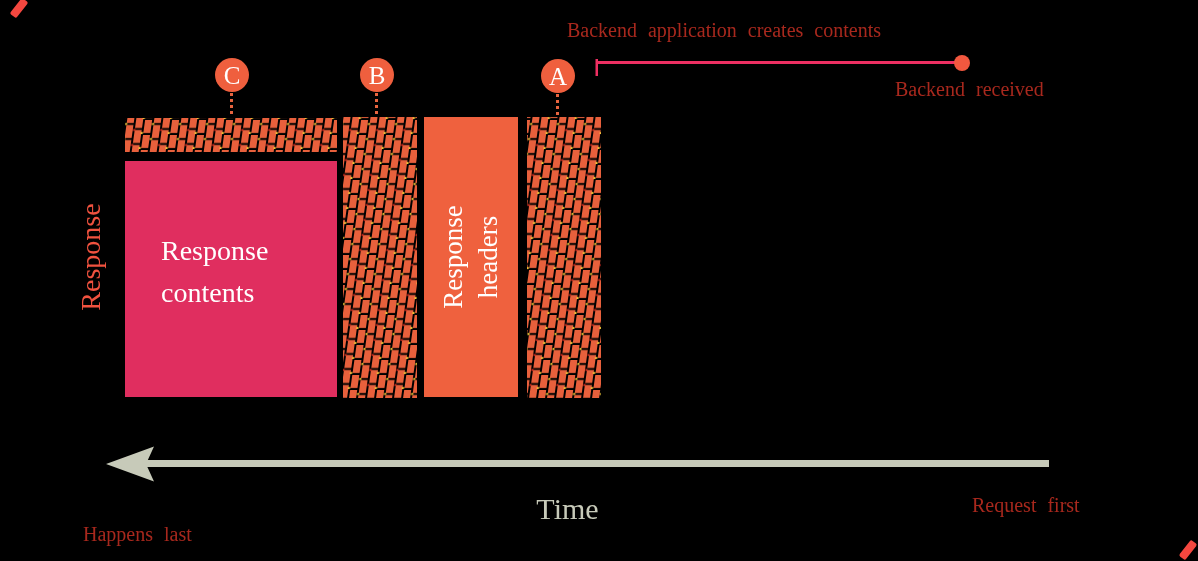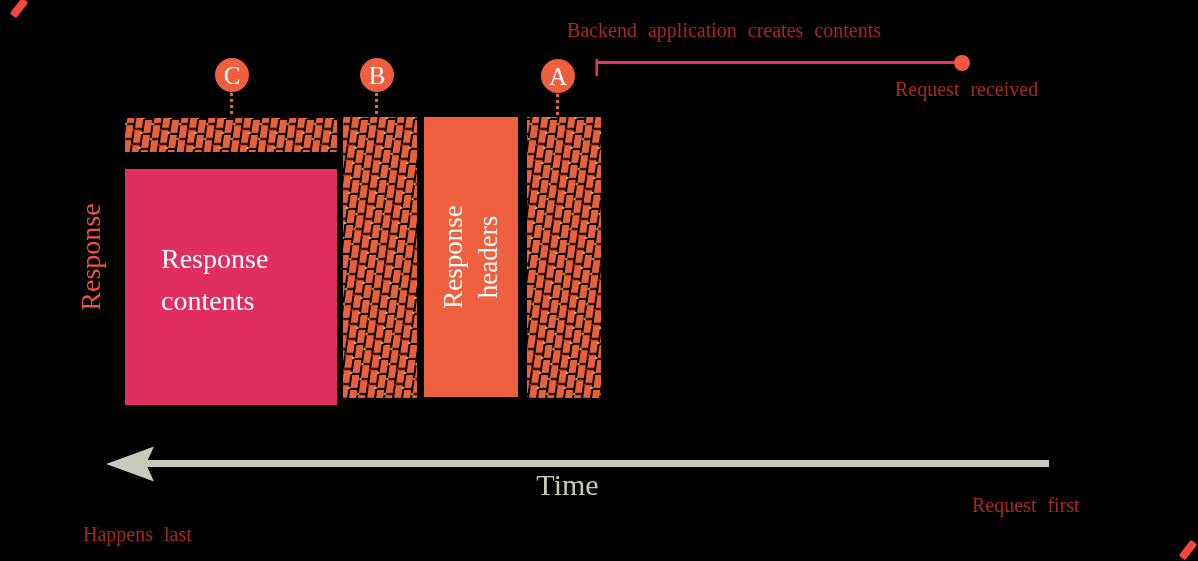--- a/index.html
+++ b/index.html
@@ -25,36 +25,36 @@
   .connector{position:absolute; width:3px; height:24px;
     background:repeating-linear-gradient(to bottom, var(--dotted) 0 3px, transparent 3px 6px);}
   
   .hc{fill:var(--hatch-orange);}
   .sy{fill:var(--speck-yellow);}
   .sr{fill:var(--speck-red);}
   .pl{fill:var(--pink-line);}
   .pd{fill:var(--line-dot);}
   .arrow-fill{fill:var(--sage);}
   
-  .contents-box{position:absolute; left:125px; top:169px; width:212px; height:236px;
+  .contents-box{position:absolute; left:125px; top:161px; width:212px; height:236px;
     background:var(--pink-box); color:var(--box-text); display:flex; align-items:center;
     padding-left:36px; padding-bottom:14px; box-sizing:border-box;}
   .contents-box .txt{font-size:28px; line-height:1.5; width:140px;}
   .headers-box{position:absolute; left:424px; top:117px; width:94px; height:280px;
     background:var(--orange-box);}
   .headers-box .rot{position:absolute; left:50%; top:50%; width:170px;
     transform:translate(-50%,-50%) rotate(-90deg); color:var(--box-text);
     font-size:27px; line-height:1.3; text-align:center;}
   
   .brick{position:absolute; color:var(--brick-text); font-size:20px; word-spacing:0.3em; white-space:nowrap;}
   .sage-text{position:absolute; color:var(--sage);}
   .ylabel{position:absolute; left:19px; top:243px; width:140px; height:28px;
     transform:rotate(-90deg); color:var(--axis-label); font-size:28px;
     text-align:center; white-space:nowrap;}
-  .time-label{left:480px; top:468px; width:175px; text-align:center; font-size:30px;}
+  .time-label{left:480px; top:492px; width:175px; text-align:center; font-size:30px;}
 </style>
 </head>
 <body>
 
 <div class="canvas">
 
   <div class="corner-dash" style="left:15px; top:-2px;"></div>
   <div class="corner-dash" style="left:1184px; top:540px;"></div>
 
   <svg class="abs" style="left:0;top:0;" width="1198" height="561" viewBox="0 0 1198 561">
@@ -98,20 +98,20 @@
   <div class="connector" style="left:556px; top:94px;"></div>
 
   <div class="contents-box">
     <div class="txt">Response contents</div>
   </div>
   <div class="headers-box">
     <div class="rot">Response headers</div>
   </div>
 
   <div class="brick" style="left:567px; top:19px;">Backend application creates contents</div>
-  <div class="brick" style="left:895px; top:78px;">Request received</div>
+  <div class="brick" style="left:895px; top:78px;">Backend received</div>
 
   <div class="ylabel">Response</div>
   <div class="sage-text time-label">Time</div>
   <div class="brick" style="left:83px; top:491px;margin-top:32px;">Happens last</div>
   <div class="brick" style="left:972px; top:494px;">Request first</div>
 
 </div>
 
 </body></html>

